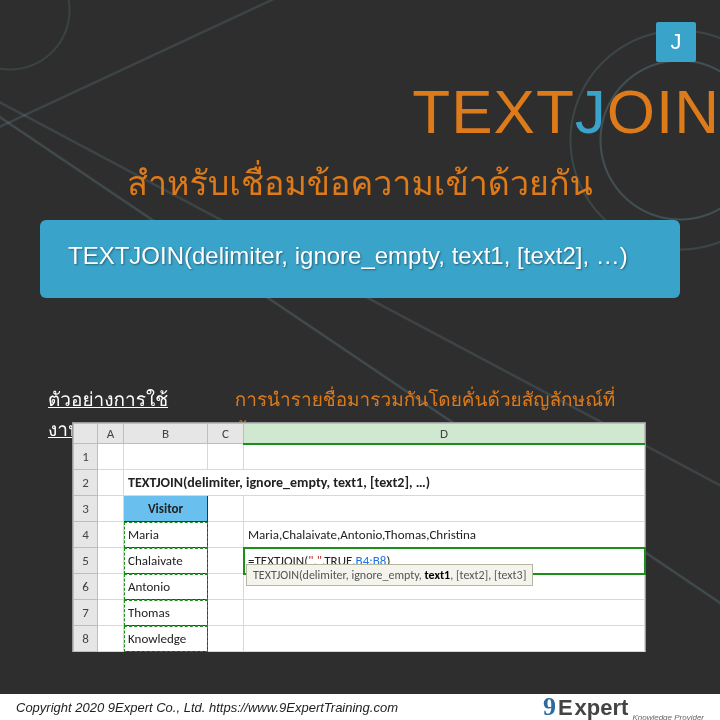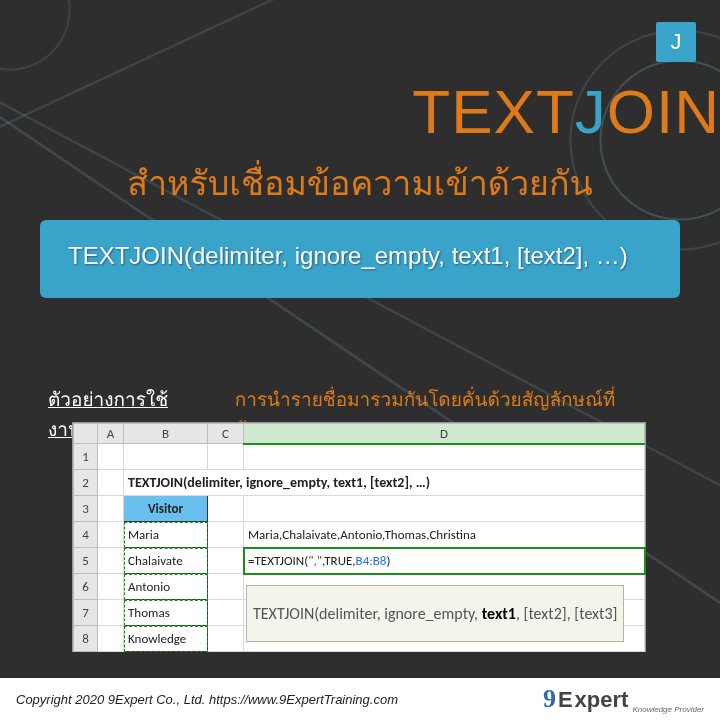--- a/index.html
+++ b/index.html
@@ -96,33 +96,33 @@
   }
   .formula-cell {
     position: relative;
     outline: 2px solid #1a8f1a; outline-offset: -1px;
     background: #fff;
   }
   .formula-text { font-family: "Calibri",sans-serif; font-size: 13px; }
   .formula-text .lit { color: #a52a2a; }
   .formula-text .ref { color: #1a73e8; }
   .tooltip {
-    position: absolute; left: 2px; top: 37px;
+    position: absolute; left: 2px; top: 16px;
     background: #f4f4ec; border: 1px solid #b5b5a0;
-    font-size: 16px; color: #555; padding: 18px 6px;
+    font-size: 12px; color: #555; padding: 3px 6px;
     white-space: nowrap; z-index: 5;
   }
   .tooltip b { color: #000; }
   .col-hdr .sel { background: #cfe8cf; }
   .colD-hdr { border-bottom: 2px solid #1a8f1a !important; }
 
   
   .footer {
     position: absolute; left: 0; right: 0; bottom: 0;
-    height: 42px; background: #fff;
+    height: 26px; background: #fff;
     display: flex; align-items: center; justify-content: space-between;
     padding: 0 16px;
   }
   .copyright { font-style: italic; font-size: 13px; color: #222; }
   .logo { display: flex; align-items: baseline; gap: 2px; font-weight: bold; }
   .logo .nine { color: #2d6aa0; font-size: 26px; font-family: Georgia, serif; }
   .logo .ex { color: #444; font-size: 22px; }
   .logo .pert { color: #444; font-size: 22px; }
   .logo .tag { font-size: 8px; color: #666; font-weight: normal; margin-left: 2px; align-self: flex-end; font-style: italic; }
 </style>

